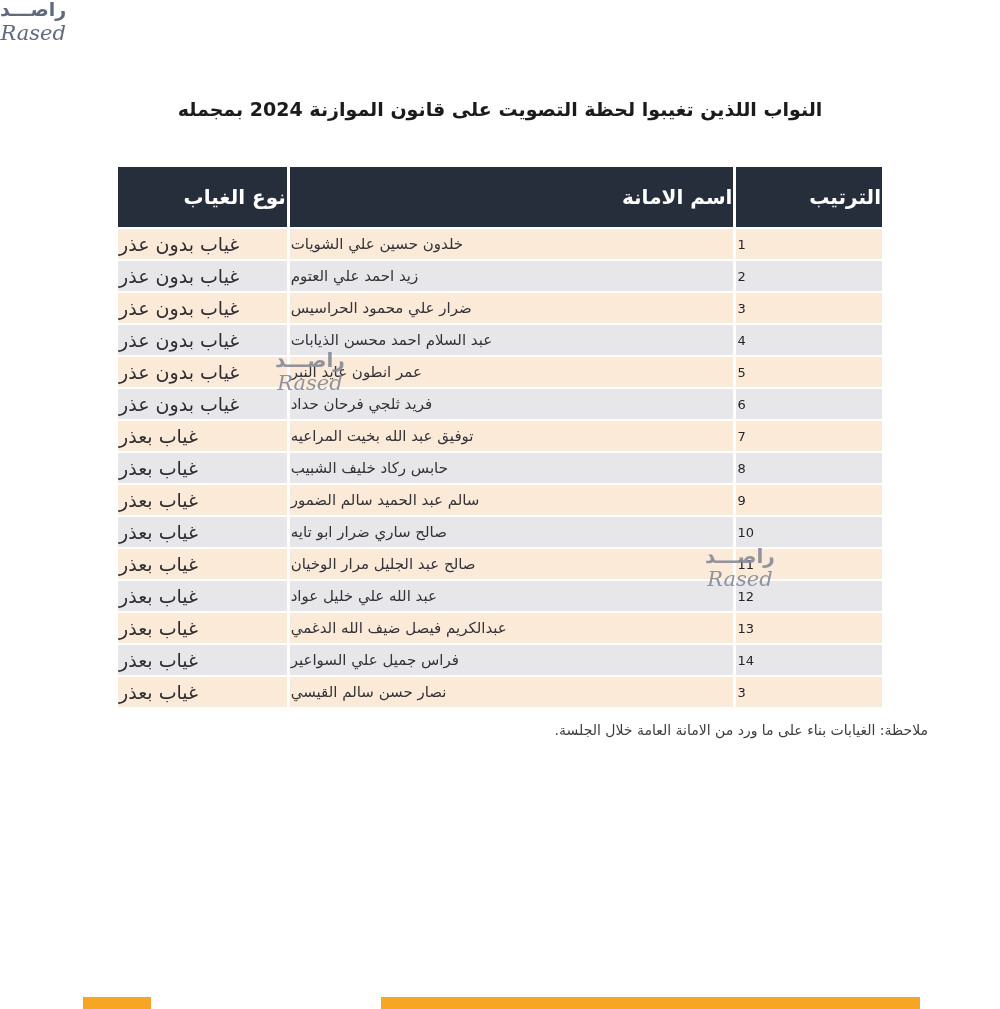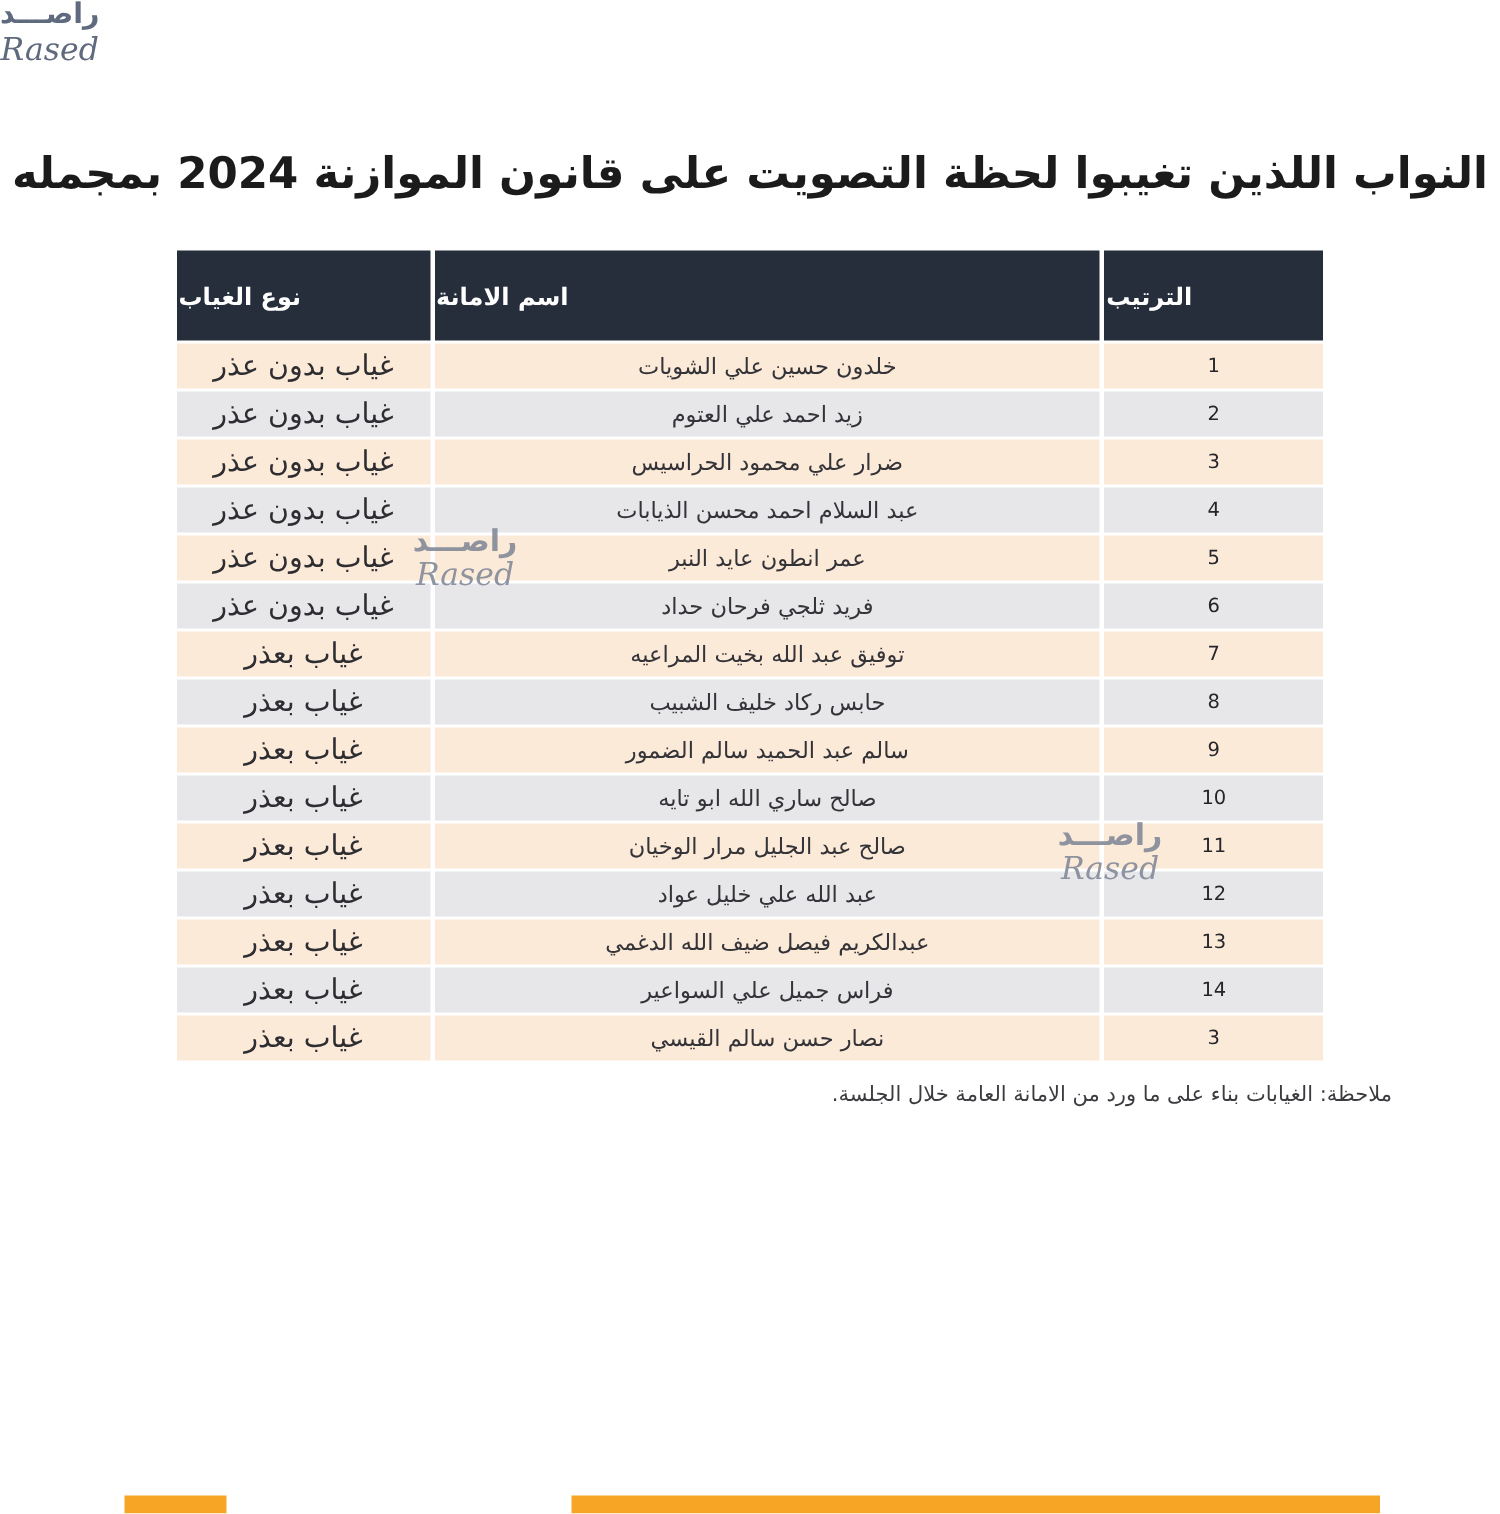--- a/index.html
+++ b/index.html
@@ -42,48 +42,48 @@
   }
 
   
   .title {
     position: absolute;
     top: 98;
     left: 0;
     width: 1000px;
     text-align: center;
     direction: rtl;
-    font-size: 29px;
+    font-size: 19px;
     font-weight: bold;
     color: #1b1b1b;
     top: 98px;
   }
 
   
   table.absence {
     position: absolute;
     left: 115px; top: 165px;
     width: 770px;
     direction: rtl;
     border-collapse: separate;
     border-spacing: 3px 2px;
     table-layout: fixed;
   }
   table.absence th {
     background: #272e3b;
     color: #ffffff;
-    font-size: 16px;
+    font-size: 20px;
     font-weight: bold;
     height: 58px;
-    text-align: left;
+    text-align: right;
     vertical-align: middle;
   }
   table.absence td {
     height: 28px;
-    text-align: center;
+    text-align: left;
     vertical-align: middle;
   }
   .col-rank { width: 145px; }
   .col-name { width: 442px; }
   .col-type { width: 168px; }
 
   tr.row-peach td { background: #fcead9; }
   tr.row-gray  td { background: #e7e7ea; }
 
   td.cell-rank { font-size: 13px; color: #26262a; }
@@ -205,21 +205,21 @@
     </tr>
 
     <tr class="row-peach">
       <td class="cell-rank">9</td>
       <td class="cell-name">سالم عبد الحميد سالم الضمور</td>
       <td class="cell-type">غياب بعذر</td>
     </tr>
 
     <tr class="row-gray">
       <td class="cell-rank">10</td>
-      <td class="cell-name">صالح ساري الله ابو تايه</td>
+      <td class="cell-name">صالح ساري ضرار ابو تايه</td>
       <td class="cell-type">غياب بعذر</td>
     </tr>
 
     <tr class="row-peach">
       <td class="cell-rank">11</td>
       <td class="cell-name">صالح عبد الجليل مرار الوخيان</td>
       <td class="cell-type">غياب بعذر</td>
     </tr>
 
     <tr class="row-gray">

